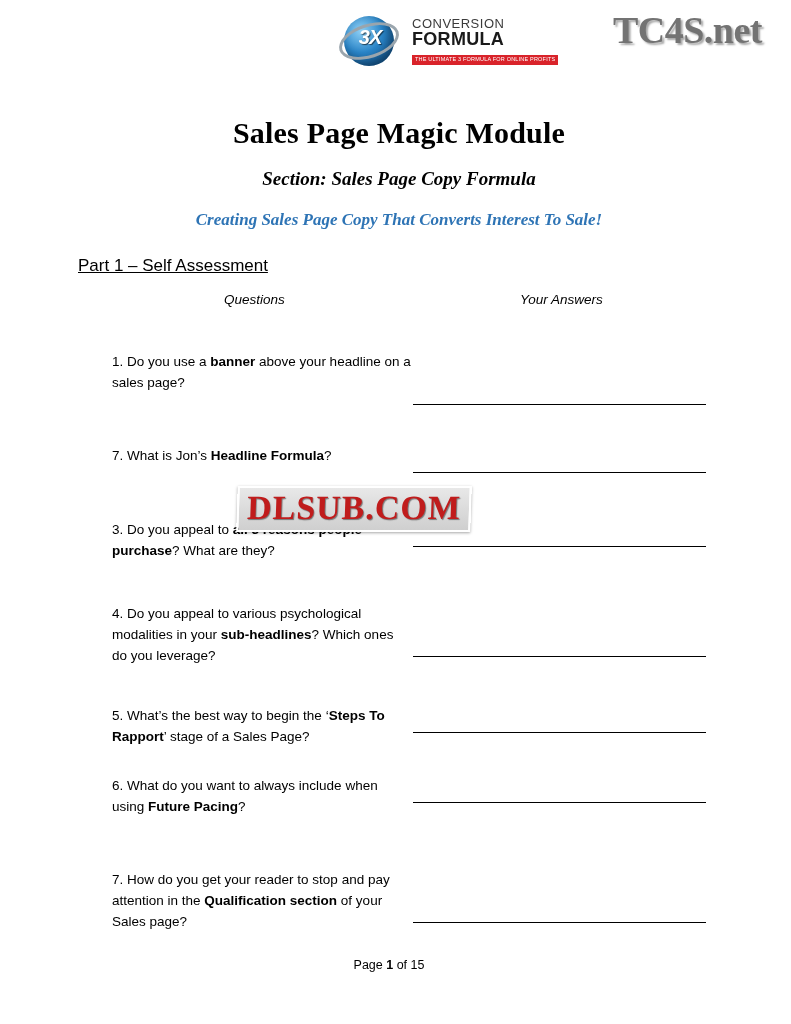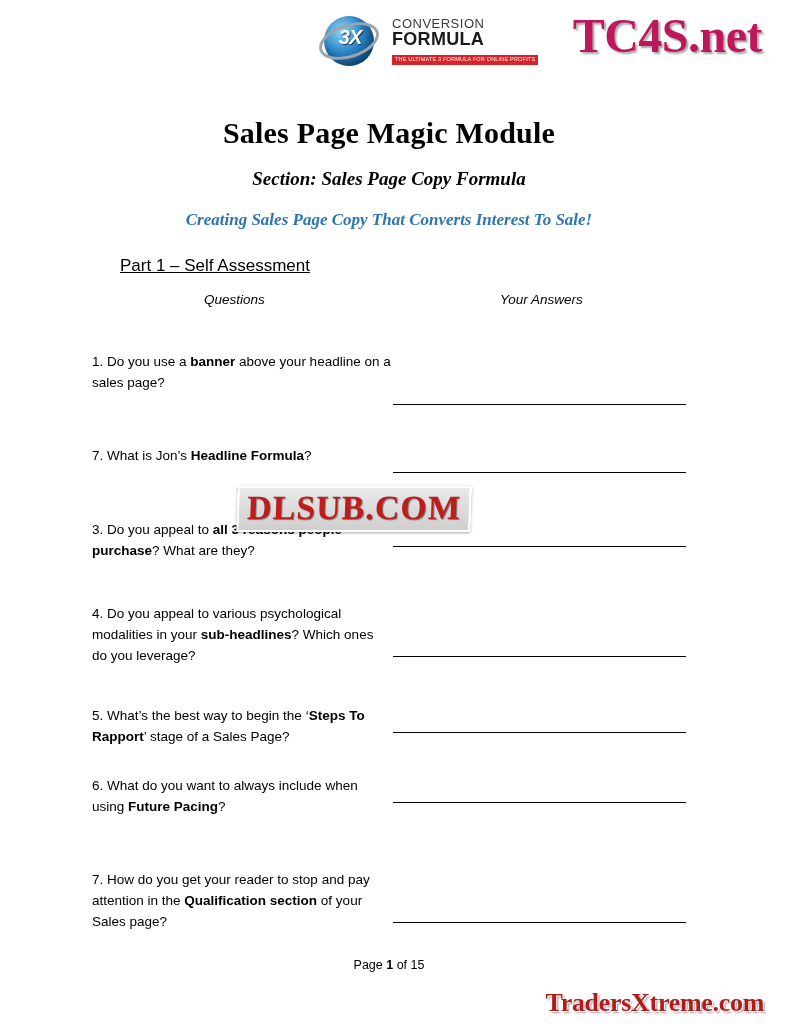--- a/index.html
+++ b/index.html
@@ -15,20 +15,21 @@
     color: #000000;
     overflow: hidden;
   }
 
   .page {
     position: relative;
     width: 778px;
     height: 1024px;
     background: #ffffff;
     box-sizing: border-box;
+    padding-left: 20px;
   }
 
   
   .header {
     position: relative;
     height: 88px;
   }
 
   .logo {
     position: absolute;
@@ -105,22 +106,22 @@
     display: inline-block;
     white-space: nowrap;
   }
 
   .watermark-tc4s {
     position: absolute;
     right: 16px;
     top: 8px;
     font-family: "Liberation Serif", serif;
     font-weight: bold;
-    font-size: 48px;
-    color: #be185d;
+    font-size: 38px;
+    color: #737373;
     text-shadow: 2px 2px 2px rgba(0,0,0,.35);
     letter-spacing: -.5px;
   }
 
   
   .doc-title {
     text-align: center;
     font-family: "Liberation Serif", serif;
     font-weight: bold;
     font-size: 30px;
@@ -139,21 +140,21 @@
     text-align: center;
     font-family: "Liberation Serif", serif;
     font-weight: bold;
     font-style: italic;
     font-size: 17px;
     color: #2e74b5;
     margin-top: 20px;
   }
 
   .part-heading {
-    margin: 26px 0 0 120px;
+    margin: 26px 0 0 58px;
     font-size: 17px;
     text-decoration: underline;
     display: inline-block;
   }
 
   
   .col-headers {
     position: relative;
     height: 30px;
     margin-top: 16px;
@@ -298,15 +299,14 @@
         <div class="answer-line" style="top: 52px;"></div>
       </div>
     </div>
 
   <div class="watermark-dlsub">DLSUB.COM</div>
 
   <div class="footer">
     <span>Page </span><b>1</b><span> of </span><span>15</span>
   </div>
 
-  <div class="watermark-traders">TradersXtreme.com</div>
 
 </div>
 
 </body></html>

